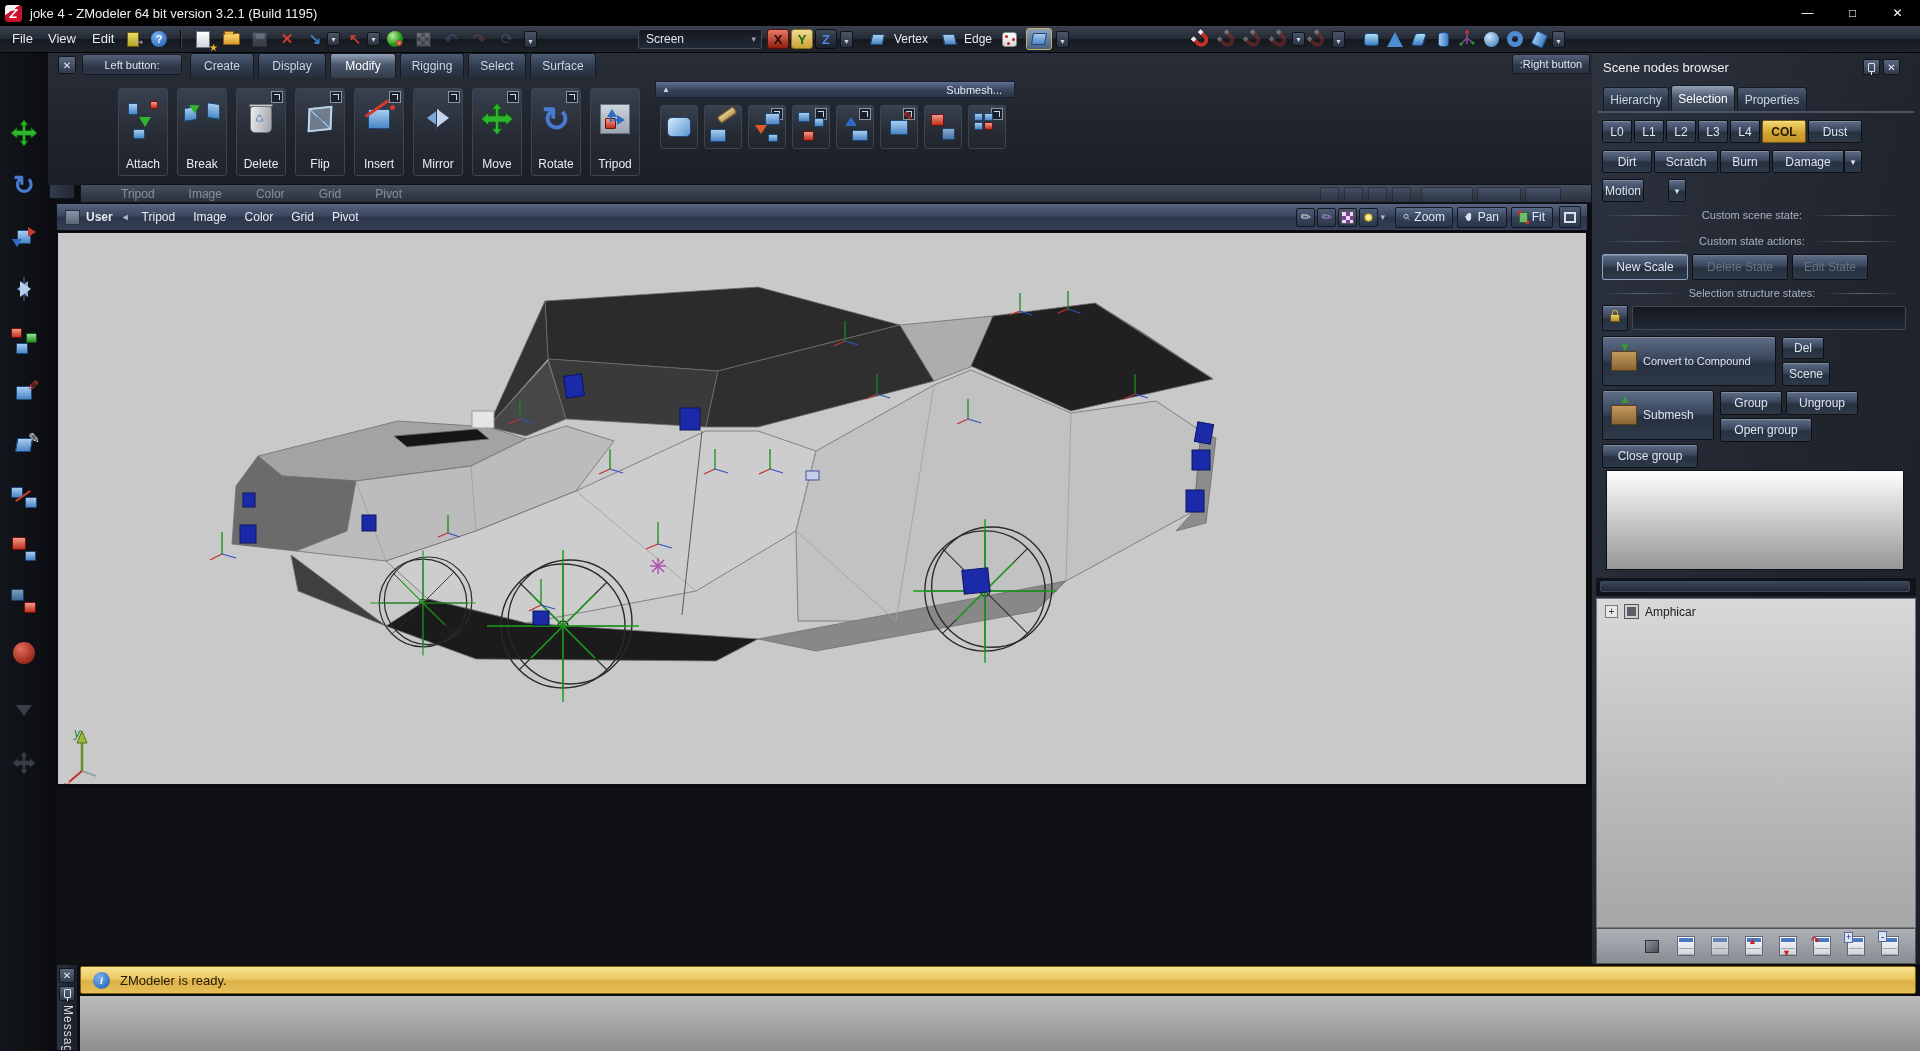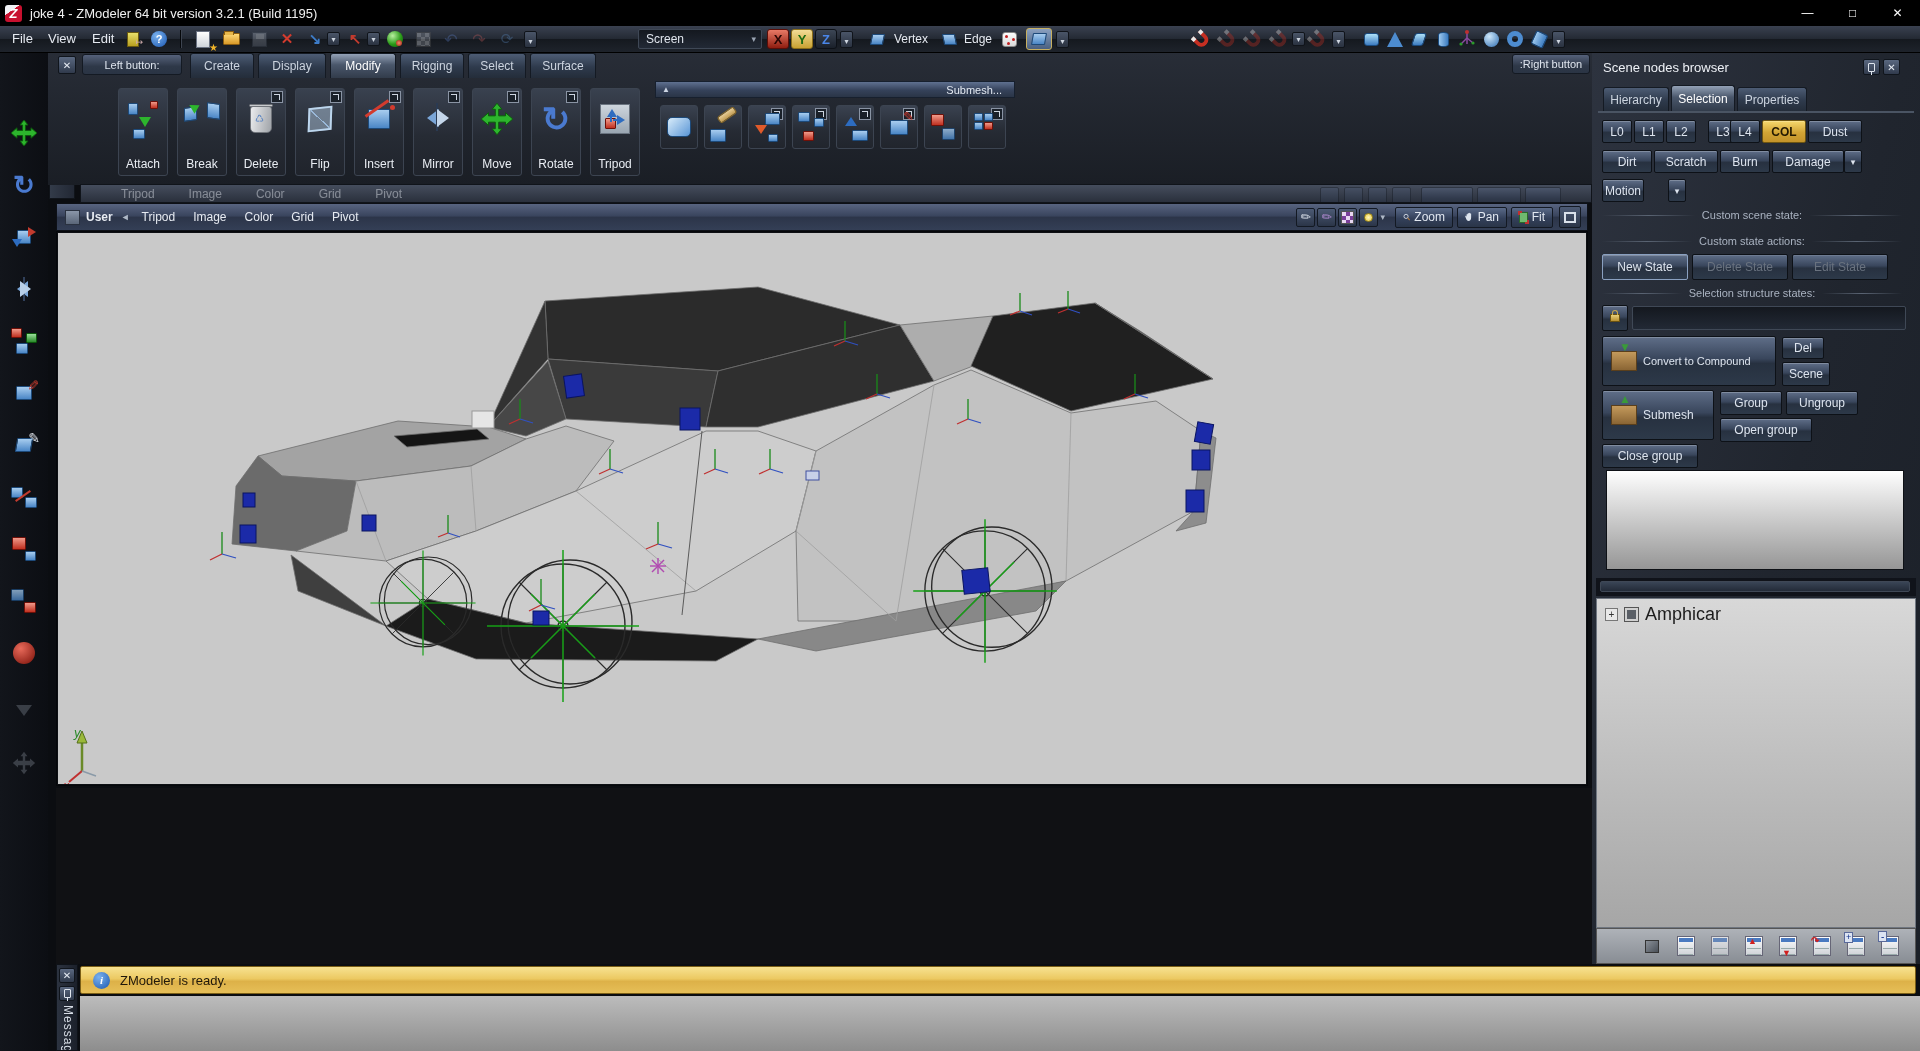--- a/index.html
+++ b/index.html
@@ -750,44 +750,44 @@
     <div class="pminibtn" style="right:20px;top:6px">✕</div>
 
     <div class="tab r" style="left:11px;top:34px;width:66px;height:24px">Hierarchy</div>
     <div class="tab active r" style="left:79px;top:32px;width:64px;height:26px">Selection</div>
     <div class="tab r" style="left:145px;top:34px;width:70px;height:24px">Properties</div>
     <div class="r" style="left:6px;top:58px;width:316px;height:2px;background:#4a5463"></div>
 
     <div class="sbtn r" style="left:10px;top:67px;width:30px;height:23px">L0</div>
     <div class="sbtn r" style="left:42px;top:67px;width:30px;height:23px">L1</div>
     <div class="sbtn r" style="left:74px;top:67px;width:30px;height:23px">L2</div>
-    <div class="sbtn r" style="left:116px;top:67px;width:30px;height:23px">L3</div>
+    <div class="sbtn r" style="left:106px;top:67px;width:30px;height:23px">L3</div>
     <div class="sbtn r" style="left:138px;top:67px;width:30px;height:23px">L4</div>
     <div class="sbtn gold r" style="left:170px;top:67px;width:44px;height:23px">COL</div>
     <div class="sbtn r" style="left:216px;top:67px;width:54px;height:23px">Dust</div>
 
     <div class="sbtn r" style="left:10px;top:97px;width:50px;height:23px">Dirt</div>
     <div class="sbtn r" style="left:62px;top:97px;width:64px;height:23px">Scratch</div>
     <div class="sbtn r" style="left:128px;top:97px;width:50px;height:23px">Burn</div>
     <div class="sbtn r" style="left:180px;top:97px;width:72px;height:23px">Damage</div>
     <div class="sbtn r" style="left:252px;top:97px;width:18px;height:23px;font-size:9px">▾</div>
 
     <div class="sbtn r" style="left:10px;top:126px;width:42px;height:23px">Motion</div>
     <div class="sbtn r" style="left:76px;top:126px;width:18px;height:23px;font-size:9px">▾</div>
 
     <div class="sep-label r" style="left:10px;top:156px;width:300px">
         <span>Custom scene state:</span>
       </div>
     <div class="sep-label r" style="left:10px;top:182px;width:300px">
         <span>Custom state actions:</span>
       </div>
 
-    <div class="sbtn r" style="left:10px;top:201px;width:86px;height:26px;border-color:#8aa0c0">New State</div>
+    <div class="sbtn r" style="left:10px;top:201px;width:86px;height:26px;border-color:#8aa0c0">New Scale</div>
     <div class="sbtn dis r" style="left:100px;top:201px;width:96px;height:26px">Delete State</div>
-    <div class="sbtn dis r" style="left:200px;top:201px;width:96px;height:26px">Edit State</div>
+    <div class="sbtn dis r" style="left:200px;top:201px;width:76px;height:26px">Edit State</div>
 
     <div class="sep-label r" style="left:10px;top:234px;width:300px">
         <span>Selection structure states:</span>
       </div>
 
     <div class="sbtn r" style="left:10px;top:252px;width:26px;height:26px">
       <div style="width:10px;height:8px;background:linear-gradient(#e8cf7a,#b89030);border:1px solid #6a5210;position:relative">
         <div style="position:absolute;left:1px;top:-5px;width:6px;height:5px;border:1.5px solid #c8a84a;border-bottom:none;border-radius:4px 4px 0 0"></div>
       </div>
     </div>
@@ -816,21 +816,21 @@
     <div class="gradbox r" style="left:14px;top:417px;width:298px;height:100px"></div>
 
     <div class="r" style="left:4px;top:525px;width:320px;height:18px;background:#10131a">
       <div class="sunken" style="position:absolute;left:4px;top:3px;width:310px;height:11px;background:linear-gradient(#3a4556,#232b38)"></div>
     </div>
 
     <div class="tree r" style="left:4px;top:545px;width:320px;height:330px">
       <div style="position:absolute;left:8px;top:5px;display:flex;align-items:center;gap:6px">
         <div class="texp">+</div>
         <div class="tsq"></div>
-        <span style="font-size:18px;color:#1c1c1c">Amphicar</span>
+        <span style="font-size:12px;color:#1c1c1c">Amphicar</span>
       </div>
     </div>
 
     <div class="r" style="left:4px;top:875px;width:320px;height:36px;background:linear-gradient(#aeb2b8,#888d94);border:1px solid #555">
       <div class="ticon" style="left:42px">
         <div style="width:14px;height:13px;background:linear-gradient(135deg,#8a9098,#4a5058);border:1px solid #333"></div>
       </div>
       <div class="ticon" style="left:76px">
           <div class="listic"></div>
         </div>

